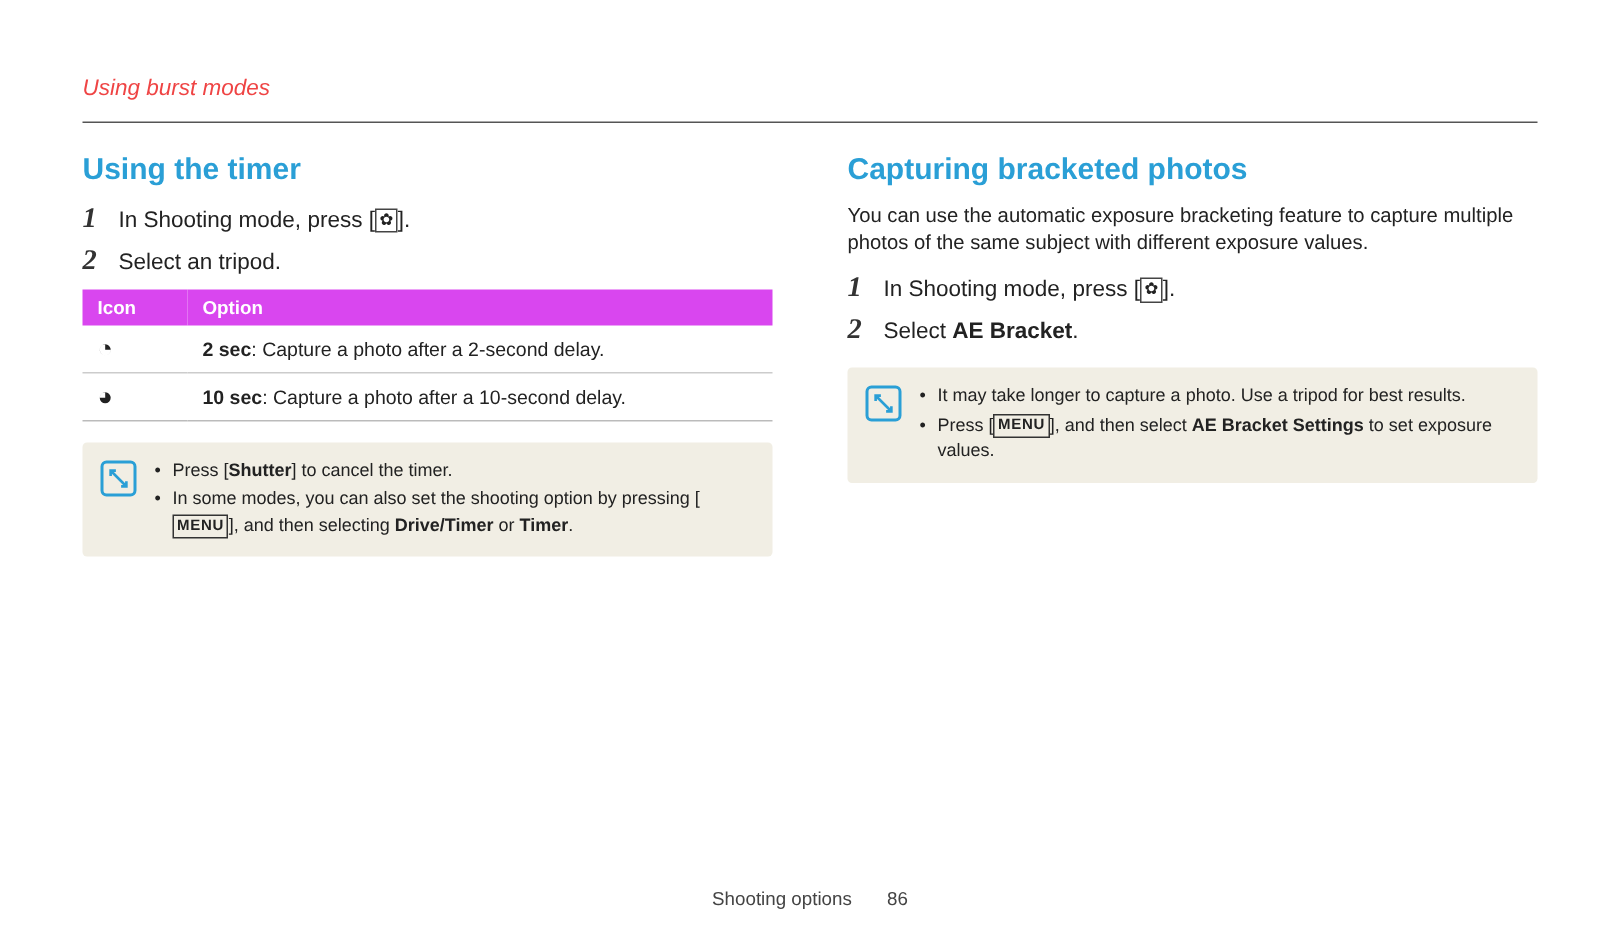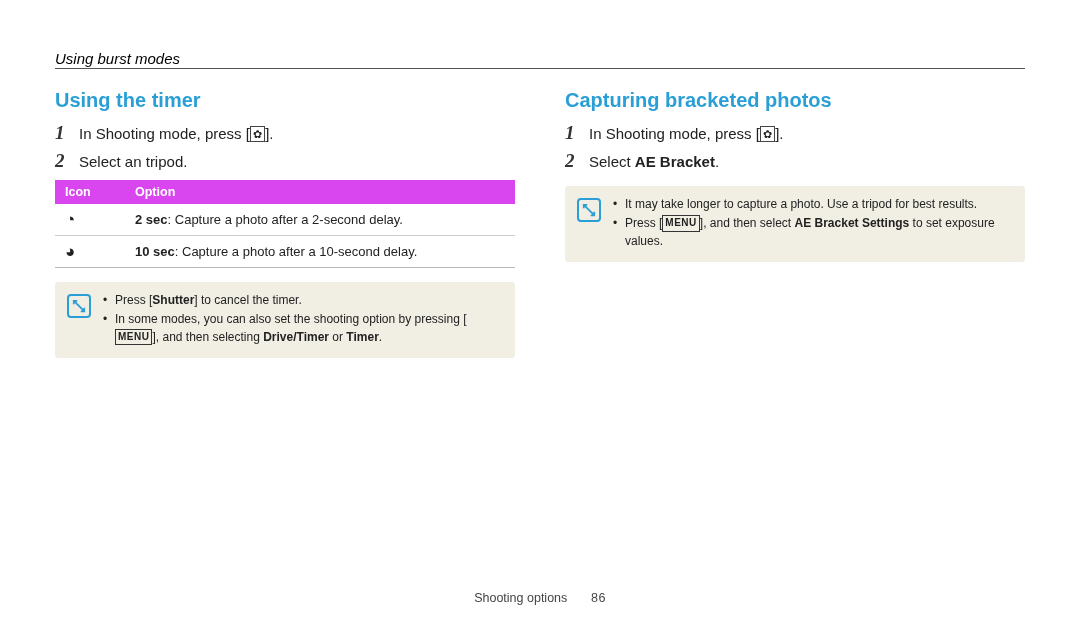--- a/index.html
+++ b/index.html
@@ -7,23 +7,23 @@
     width: 1080px;
     height: 630px;
     background: #fff;
     font-family: "Segoe UI", Arial, sans-serif;
     color: #222;
     position: relative;
     padding: 50px 55px 0 55px;
   }
   .breadcrumb {
     font-style: italic;
-    color: #000000;
+    color: #ef4444;
     font-size: 15px;
-    margin-bottom: 1px;
+    margin-bottom: 14px;
   }
   .hr {
     border: none;
     border-top: 1px solid #555;
     margin-bottom: 20px;
   }
   .columns {
     display: flex;
     gap: 50px;
   }
@@ -145,21 +145,21 @@
   .note strong { font-weight: 700; }
   .footer {
     position: absolute;
     bottom: 24px;
     left: 0;
     right: 0;
     text-align: center;
     font-size: 12.5px;
     color: #444;
   }
-  .footer .pno { margin-left: 20px; font-weight:400;font-family:Liberation Mono, monospace; }
+  .footer .pno { margin-left: 20px; font-weight:400; }
 </style>
 </head>
 <body>
 
 <div class="breadcrumb">Using burst modes</div>
 <hr class="hr">
 
 <div class="columns">
 
   <div class="col">
@@ -205,20 +205,21 @@
       </div>
       <ul>
         <li>Press [<strong>Shutter</strong>] to cancel the timer.</li>
         <li>In some modes, you can also set the shooting option by pressing [<span class="menu-box">MENU</span>], and then selecting <strong>Drive/Timer</strong> or <strong>Timer</strong>.</li>
       </ul>
     </div>
   </div>
 
   <div class="col">
     <div class="section-title">Capturing bracketed photos</div>
+    <div class="intro">You can use the automatic exposure bracketing feature to capture multiple photos of the same subject with different exposure values.</div>
 
     <ol class="steps">
       <li class="step">
         <span class="step-num">1</span>
         <span class="step-text">
           <span>In Shooting mode, press [</span><span class="icon-box">✿</span><span>].</span>
         </span>
       </li>
       <li class="step">
         <span class="step-num">2</span>

